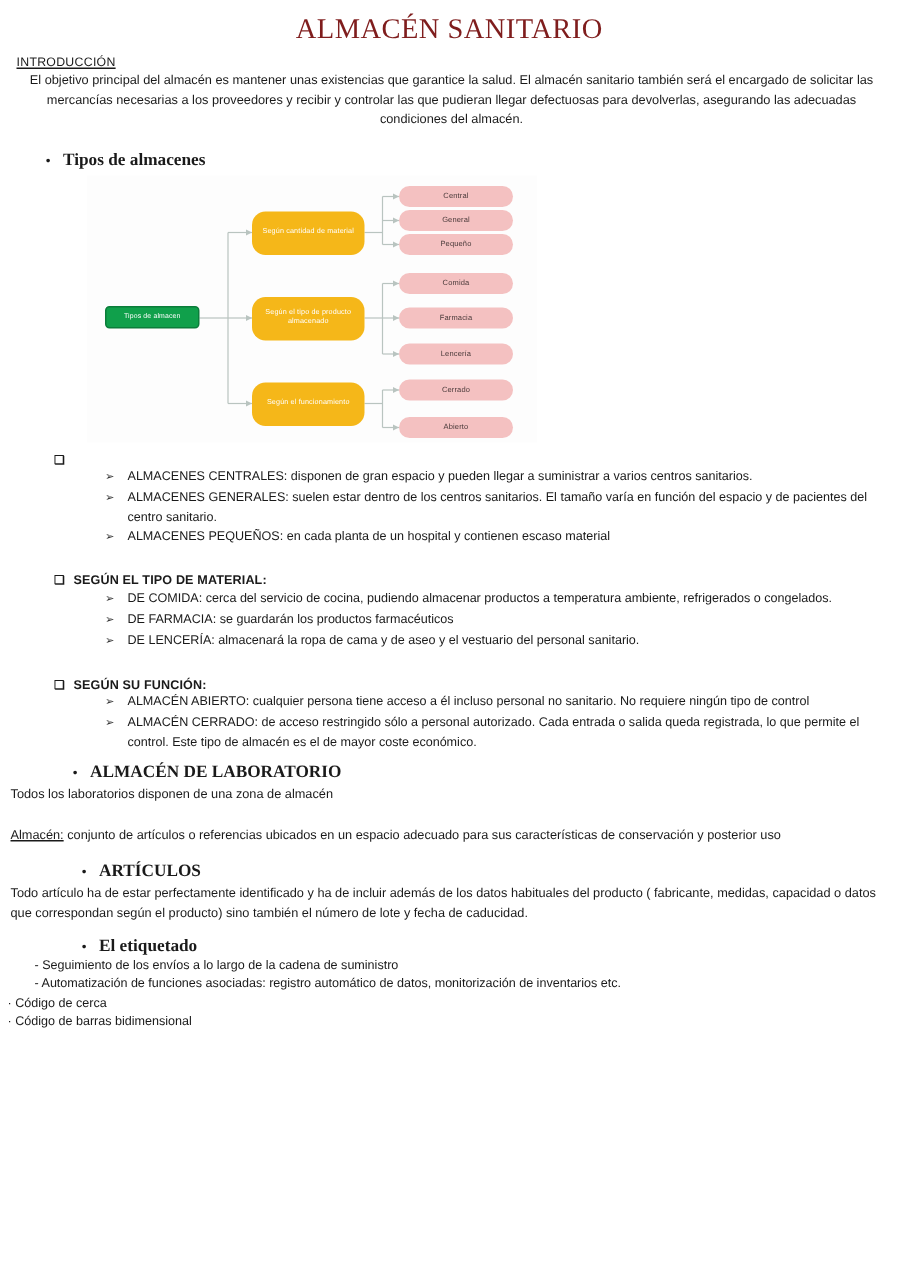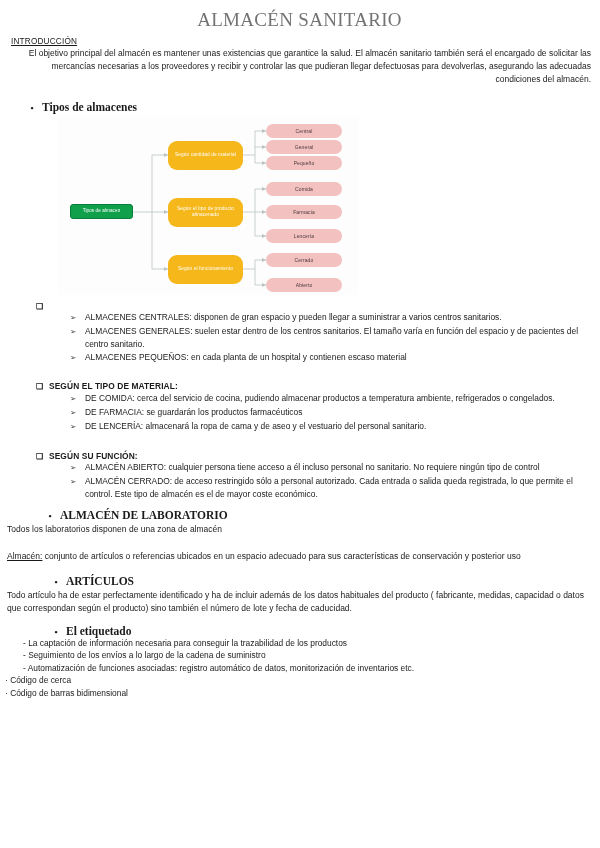--- a/index.html
+++ b/index.html
@@ -23,35 +23,35 @@
     box-sizing: border-box;
   }
 
   
   .doc-title {
     font-family: "Liberation Serif", serif;
     font-size: 19px;
     text-align: center;
     margin: 9px 1px 6px 0;
     letter-spacing: 0.3px;
-    color: #737373;
+    color: #7f1d1d;
   }
 
   
   .intro-wrap { padding: 0 9px 0 11px; }
   .intro-heading {
     font-size: 8.2px;
     text-decoration: underline;
     letter-spacing: 0.2px;
     margin-bottom: 1px;
   }
   .intro-body {
     font-size: 8.5px;
     line-height: 13.2px;
-    text-align: right;
+    text-align: center;
   }
 
   
   .h-bullet {
     display: flex;
     align-items: baseline;
     font-family: "Liberation Serif", serif;
     font-weight: bold;
     font-size: 11.5px;
   }
@@ -307,24 +307,20 @@
   </div>
   <div class="para tight" style="margin-top:2px;">Todo artículo ha de estar perfectamente identificado y ha de incluir además de los datos habituales del producto ( fabricante, medidas, capacidad o datos que correspondan según el producto) sino también el número de lote y fecha de caducidad.</div>
 
   <div class="h-bullet indent-c" style="margin-top:10px;">
     <span class="dot">•</span>
     <span>El etiquetado</span>
   </div>
 
   <div class="dash-item">
     <span>-</span>
-    <span>La captación de información necesaria para conseguir la trazabilidad de los productos</span>
-  </div>
-  <div class="dash-item">
-    <span>-</span>
     <span>Seguimiento de los envíos a lo largo de la cadena de suministro</span>
   </div>
   <div class="dash-item">
     <span>-</span>
     <span>Automatización de funciones asociadas: registro automático de datos, monitorización de inventarios  etc.</span>
   </div>
 
   <div class="mini-item">
     <span>·</span>
     <span> Código de cerca</span>

